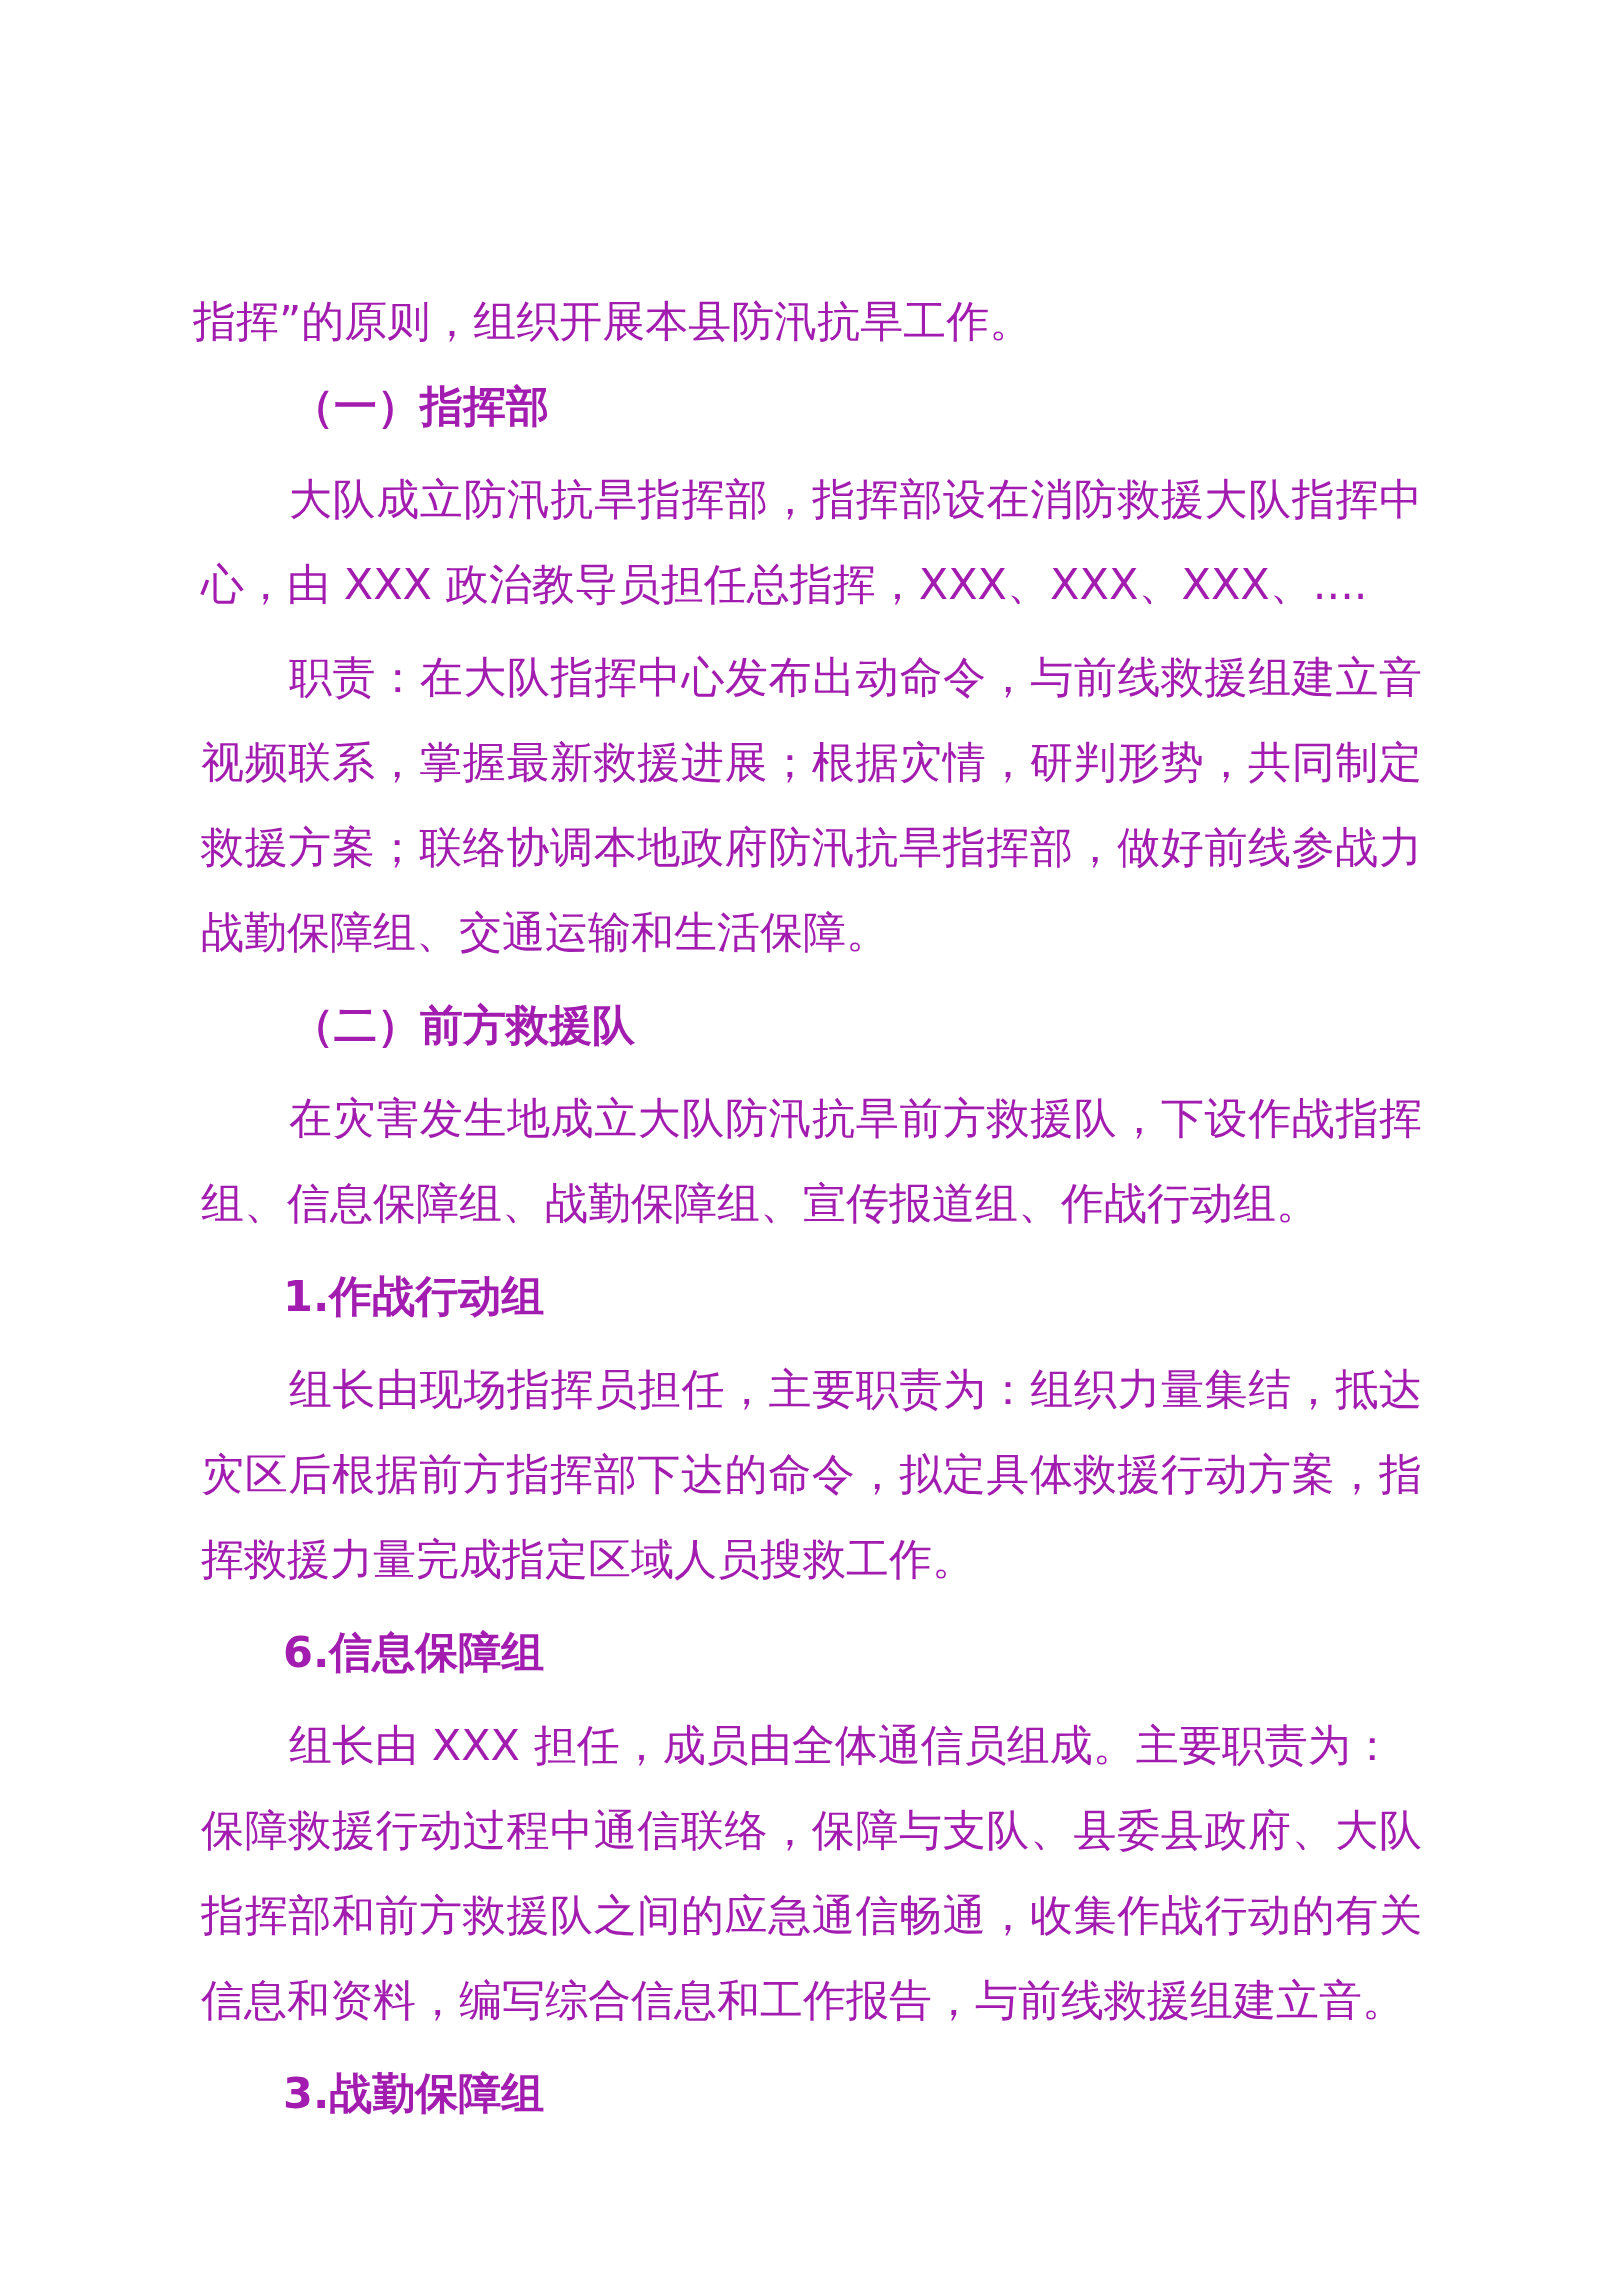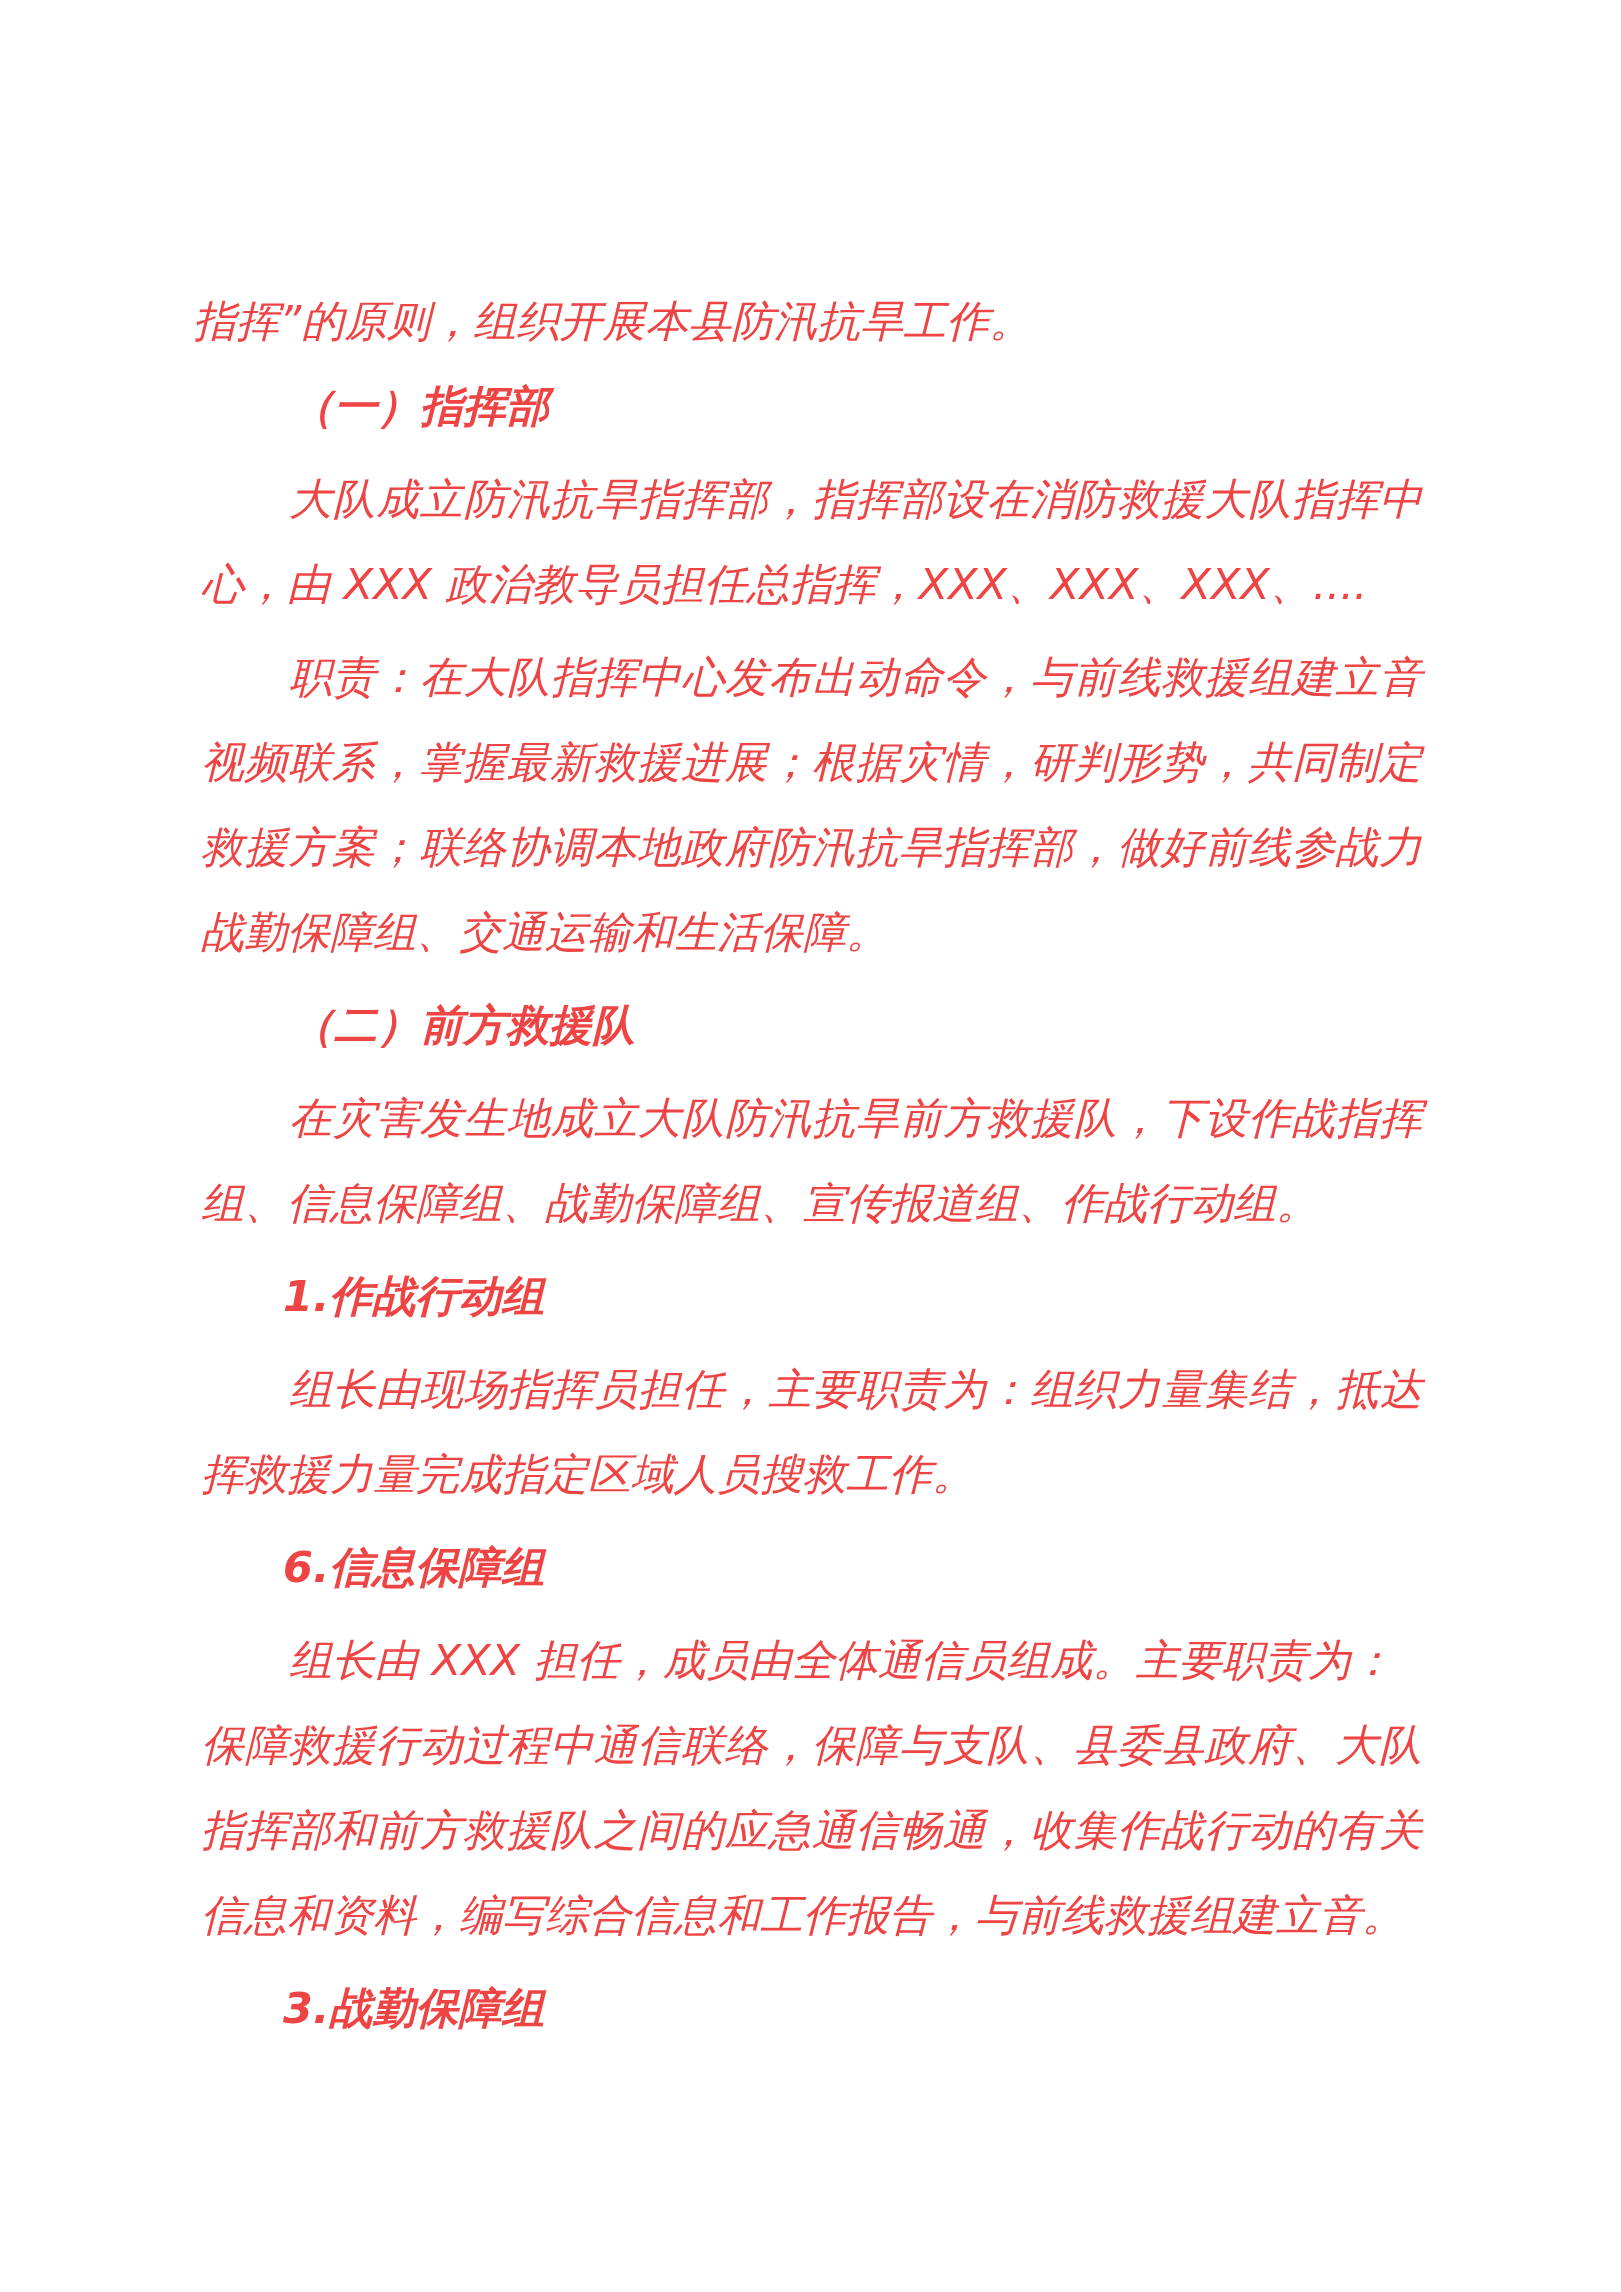--- a/index.html
+++ b/index.html
@@ -14,22 +14,21 @@
       overflow: hidden;
     }
     .page {
       position: absolute;
       left: 193px;
       top: 279px;
       width: 1237px;
       font-family: "DejaVu Sans", "Liberation Sans", sans-serif;
       font-size: 43px;
       line-height: 85px;
-      color: #ef4444;
-      font-style: italic;
+      color: #a21caf;
     }
     .line {
       height: 85px;
       white-space: nowrap;
       overflow: visible;
     }
     .indent {
       padding-left: 88px;
     }
     .h-paren {
@@ -73,20 +72,21 @@
 
   <div class="para">
     <div class="line indent justify">在灾害发生地成立大队防汛抗旱前方救援队，下设作战指挥</div>
     <div class="line">组、信息保障组、战勤保障组、宣传报道组、作战行动组。</div>
   </div>
 
   <div class="line h-num">1.作战行动组</div>
 
   <div class="para">
     <div class="line indent justify">组长由现场指挥员担任，主要职责为：组织力量集结，抵达</div>
+    <div class="line justify">灾区后根据前方指挥部下达的命令，拟定具体救援行动方案，指</div>
     <div class="line">挥救援力量完成指定区域人员搜救工作。</div>
   </div>
 
   <div class="line h-num">6.信息保障组</div>
 
   <div class="para">
     <div class="line indent">组长由 XXX 担任，成员由全体通信员组成。主要职责为：</div>
     <div class="line justify">保障救援行动过程中通信联络，保障与支队、县委县政府、大队</div>
     <div class="line justify">指挥部和前方救援队之间的应急通信畅通，收集作战行动的有关</div>
     <div class="line">信息和资料，编写综合信息和工作报告，与前线救援组建立音。</div>

